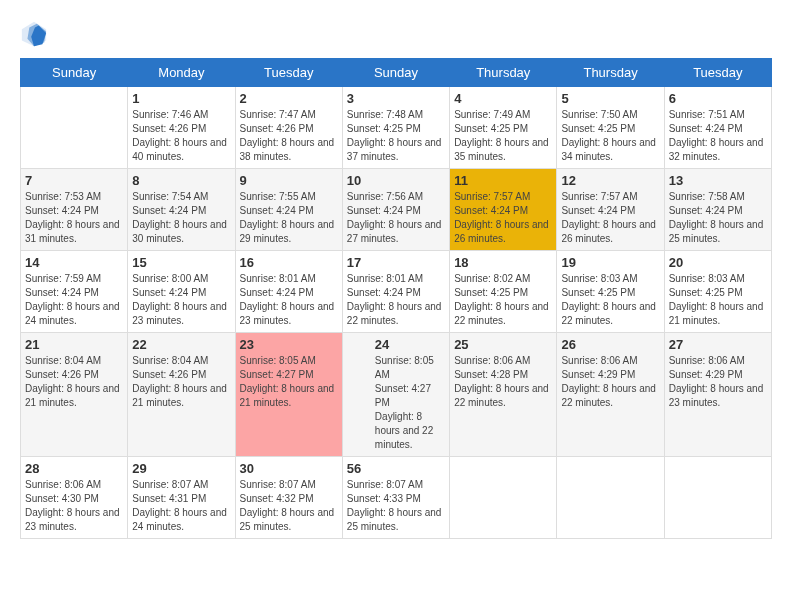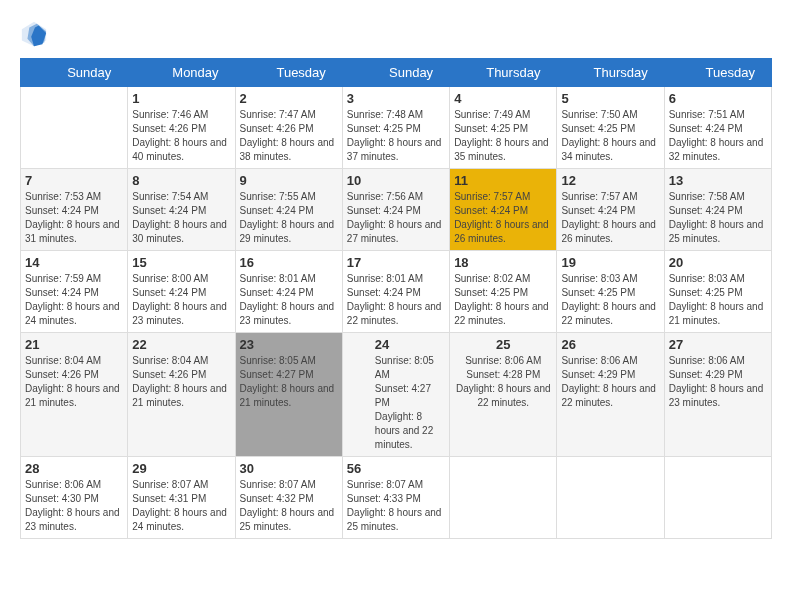--- a/index.html
+++ b/index.html
@@ -45,22 +45,22 @@
       color: #555;
     }
     .calendar {
       width: 100%;
       border-collapse: collapse;
       font-size: 11px;
     }
     .calendar th {
       background: #2a75c7;
       color: #fff;
-      padding: 6px 16px;
-      text-align: right;
+      padding: 6px 4px;
+      text-align: center;
       font-size: 13px;
       font-weight: normal;
       border: 1px solid #2a75c7;
     }
     .calendar td {
       vertical-align: top;
       border: 1px solid #ddd;
       padding: 4px;
       width: 107px;
       min-height: 80px;
@@ -207,29 +207,29 @@
       </tr>
       <tr>
         <td style="background: rgb(245, 245, 245);">
           <div class="day-number">21</div>
           <div class="day-info">Sunrise: 8:04 AM<br>Sunset: 4:26 PM<br>Daylight: 8 hours and 21 minutes.</div>
         </td>
         <td style="background: rgb(245, 245, 245);">
           <div class="day-number">22</div>
           <div class="day-info">Sunrise: 8:04 AM<br>Sunset: 4:26 PM<br>Daylight: 8 hours and 21 minutes.</div>
         </td>
-        <td style="background: #a3a3a3;">
+        <td style="background: #fca5a5;">
           <div class="day-number">23</div>
           <div class="day-info">Sunrise: 8:05 AM<br>Sunset: 4:27 PM<br>Daylight: 8 hours and 21 minutes.</div>
         </td>
         <td style="background: rgb(245, 245, 245); padding-left: 32px;">
           <div class="day-number">24</div>
           <div class="day-info">Sunrise: 8:05 AM<br>Sunset: 4:27 PM<br>Daylight: 8 hours and 22 minutes.</div>
         </td>
-        <td style="background: rgb(245, 245, 245); text-align: center;">
+        <td style="background: rgb(245, 245, 245);">
           <div class="day-number">25</div>
           <div class="day-info">Sunrise: 8:06 AM<br>Sunset: 4:28 PM<br>Daylight: 8 hours and 22 minutes.</div>
         </td>
         <td style="background: rgb(245, 245, 245);">
           <div class="day-number">26</div>
           <div class="day-info">Sunrise: 8:06 AM<br>Sunset: 4:29 PM<br>Daylight: 8 hours and 22 minutes.</div>
         </td>
         <td style="background: rgb(245, 245, 245);">
           <div class="day-number">27</div>
           <div class="day-info">Sunrise: 8:06 AM<br>Sunset: 4:29 PM<br>Daylight: 8 hours and 23 minutes.</div>

